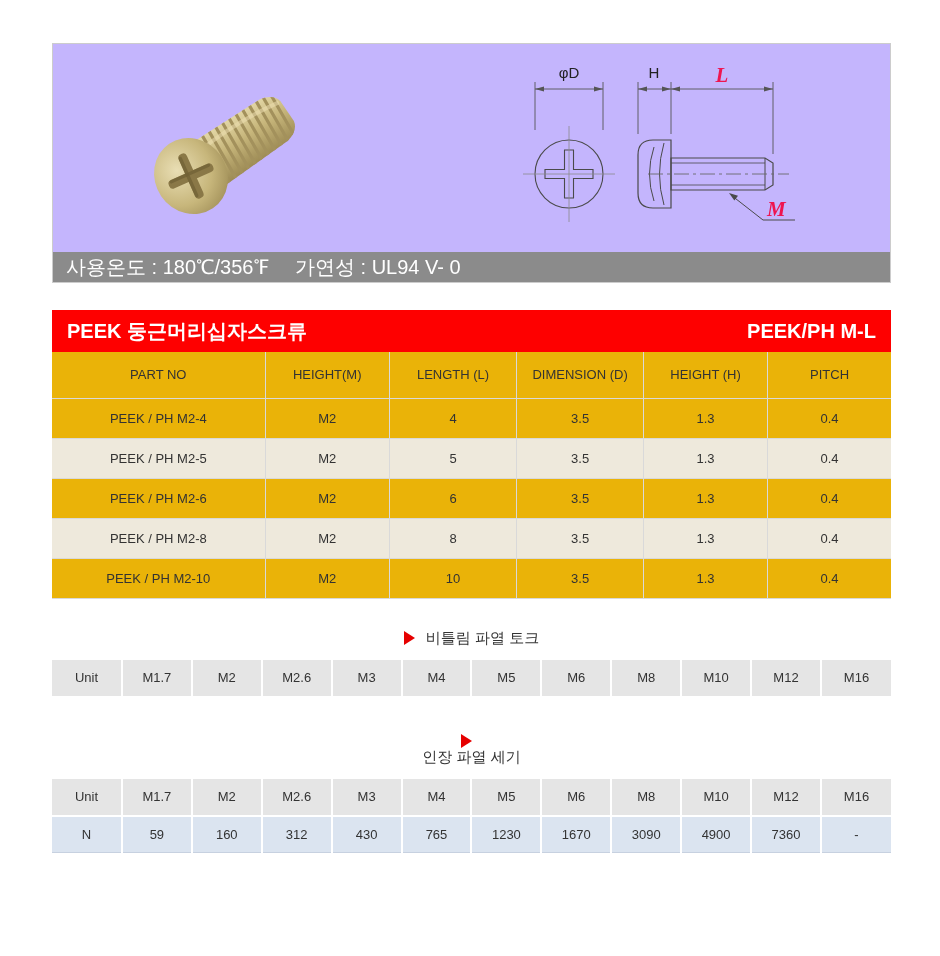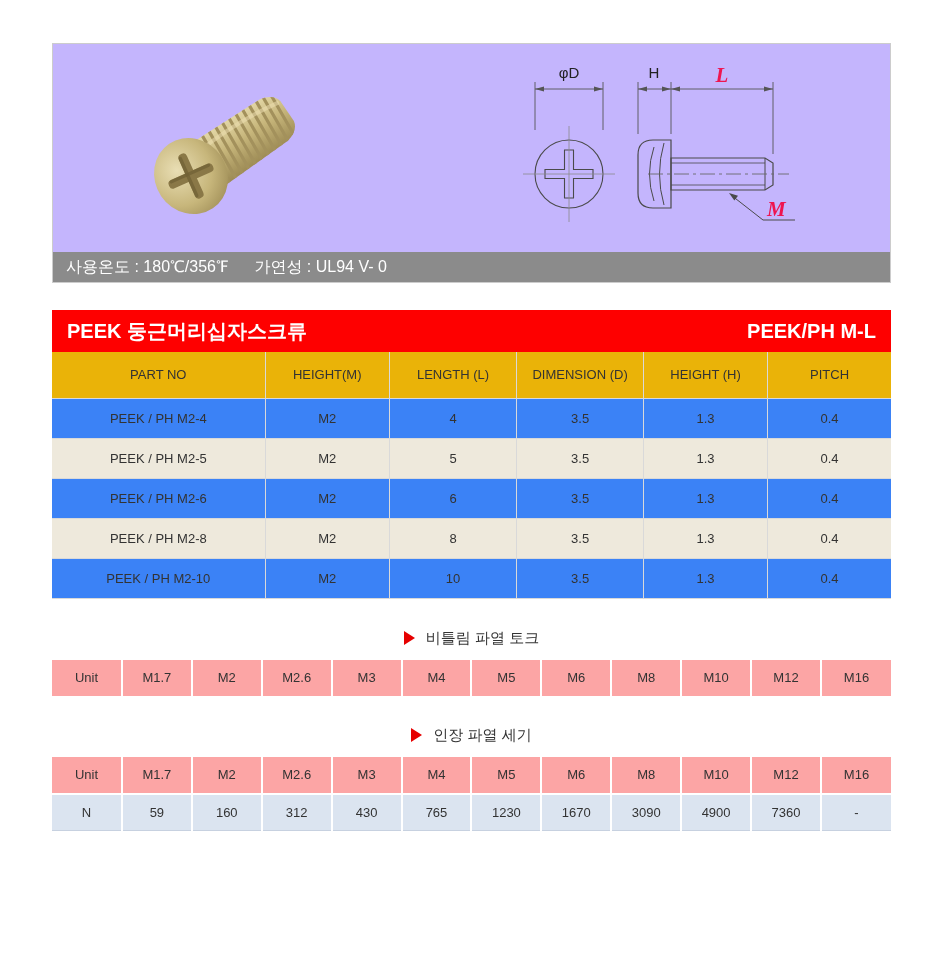--- a/index.html
+++ b/index.html
@@ -19,63 +19,63 @@
     height: 240px;
     border: 1px solid #cccccc;
     background: #c4b5fd;
   }
   .photo-svg     { position: absolute; left: 70px;  top: 26px; width: 272px; height: 184px; }
   .diagram-svg   { position: absolute; left: 448px; top: 10px; width: 300px; height: 184px; }
   .caption-bar {
     position: absolute; left: 0; right: 0; bottom: 0;
     height: 30px; line-height: 30px;
     background: #8b8b8b; color: #ffffff;
-    font-size: 16px; padding-left: 13px;
+    font-size: 20px; padding-left: 13px;
     white-space: nowrap;
   }
   .caption-bar .cap-part { margin-right: 26px; }
 
   
   .title-bar {
     margin-top: 27px; height: 42px;
     background: #fe0000; color: #ffffff;
     display: flex; justify-content: space-between; align-items: center;
     padding: 8px 15px;
     font-size: 20px; font-weight: bold;
   }
 
   
   table { border-collapse: collapse; table-layout: fixed; width: 100%; }
   .spec-table { font-size: 13px; text-align: center; }
   .spec-table th, .spec-table td { border: 1px solid #d9d9d9; font-weight: normal; }
   .spec-table tr > *:first-child { border-left: 0; }
   .spec-table tr > *:last-child  { border-right: 0; }
   .spec-table thead th { background: #eab308; height: 46px; border-top: 0; }
-  .spec-table tbody td { height: 40px; background: #3b82f6; }
+  .spec-table tbody td { height: 40px; background: #eab308; }
   .spec-table tbody tr:nth-child(even) td { background: #eee9dc; }
 
   
   .section-heading {
     display: flex; align-items: center;
     font-size: 15px; color: #333; justify-content: center;
   }
   .section-heading.first  { margin-top: 30px; }
-  .section-heading.second { margin-top: 28px; }
+  .section-heading.second { margin-top: 36px; flex-direction: column; }
   .tri {
     width: 0; height: 0; display: inline-block;
     border-top: 7px solid transparent;
     border-bottom: 7px solid transparent;
     border-left: 11px solid #e60000;
     margin-right: 11px;
   }
 
   
   .mini-table { margin-top: 12px; font-size: 13px; text-align: center; }
   .mini-table th {
-    background: #fca5a5; height: 37px; font-weight: normal;
+    background: #e5e5e5; height: 37px; font-weight: normal;
     border-right: 2px solid #ffffff; border-bottom: 2px solid #ffffff;
   }
   .mini-table td {
     background: #dbe4f0; height: 37px;
     border-right: 2px solid #ffffff; border-bottom: 1px solid #c7d1e0;
   }
   .mini-table tr > *:last-child { border-right: 0; }
 
   
   .dim-label  { font-family: "Liberation Sans", sans-serif; font-size: 15px; fill: #222; }

